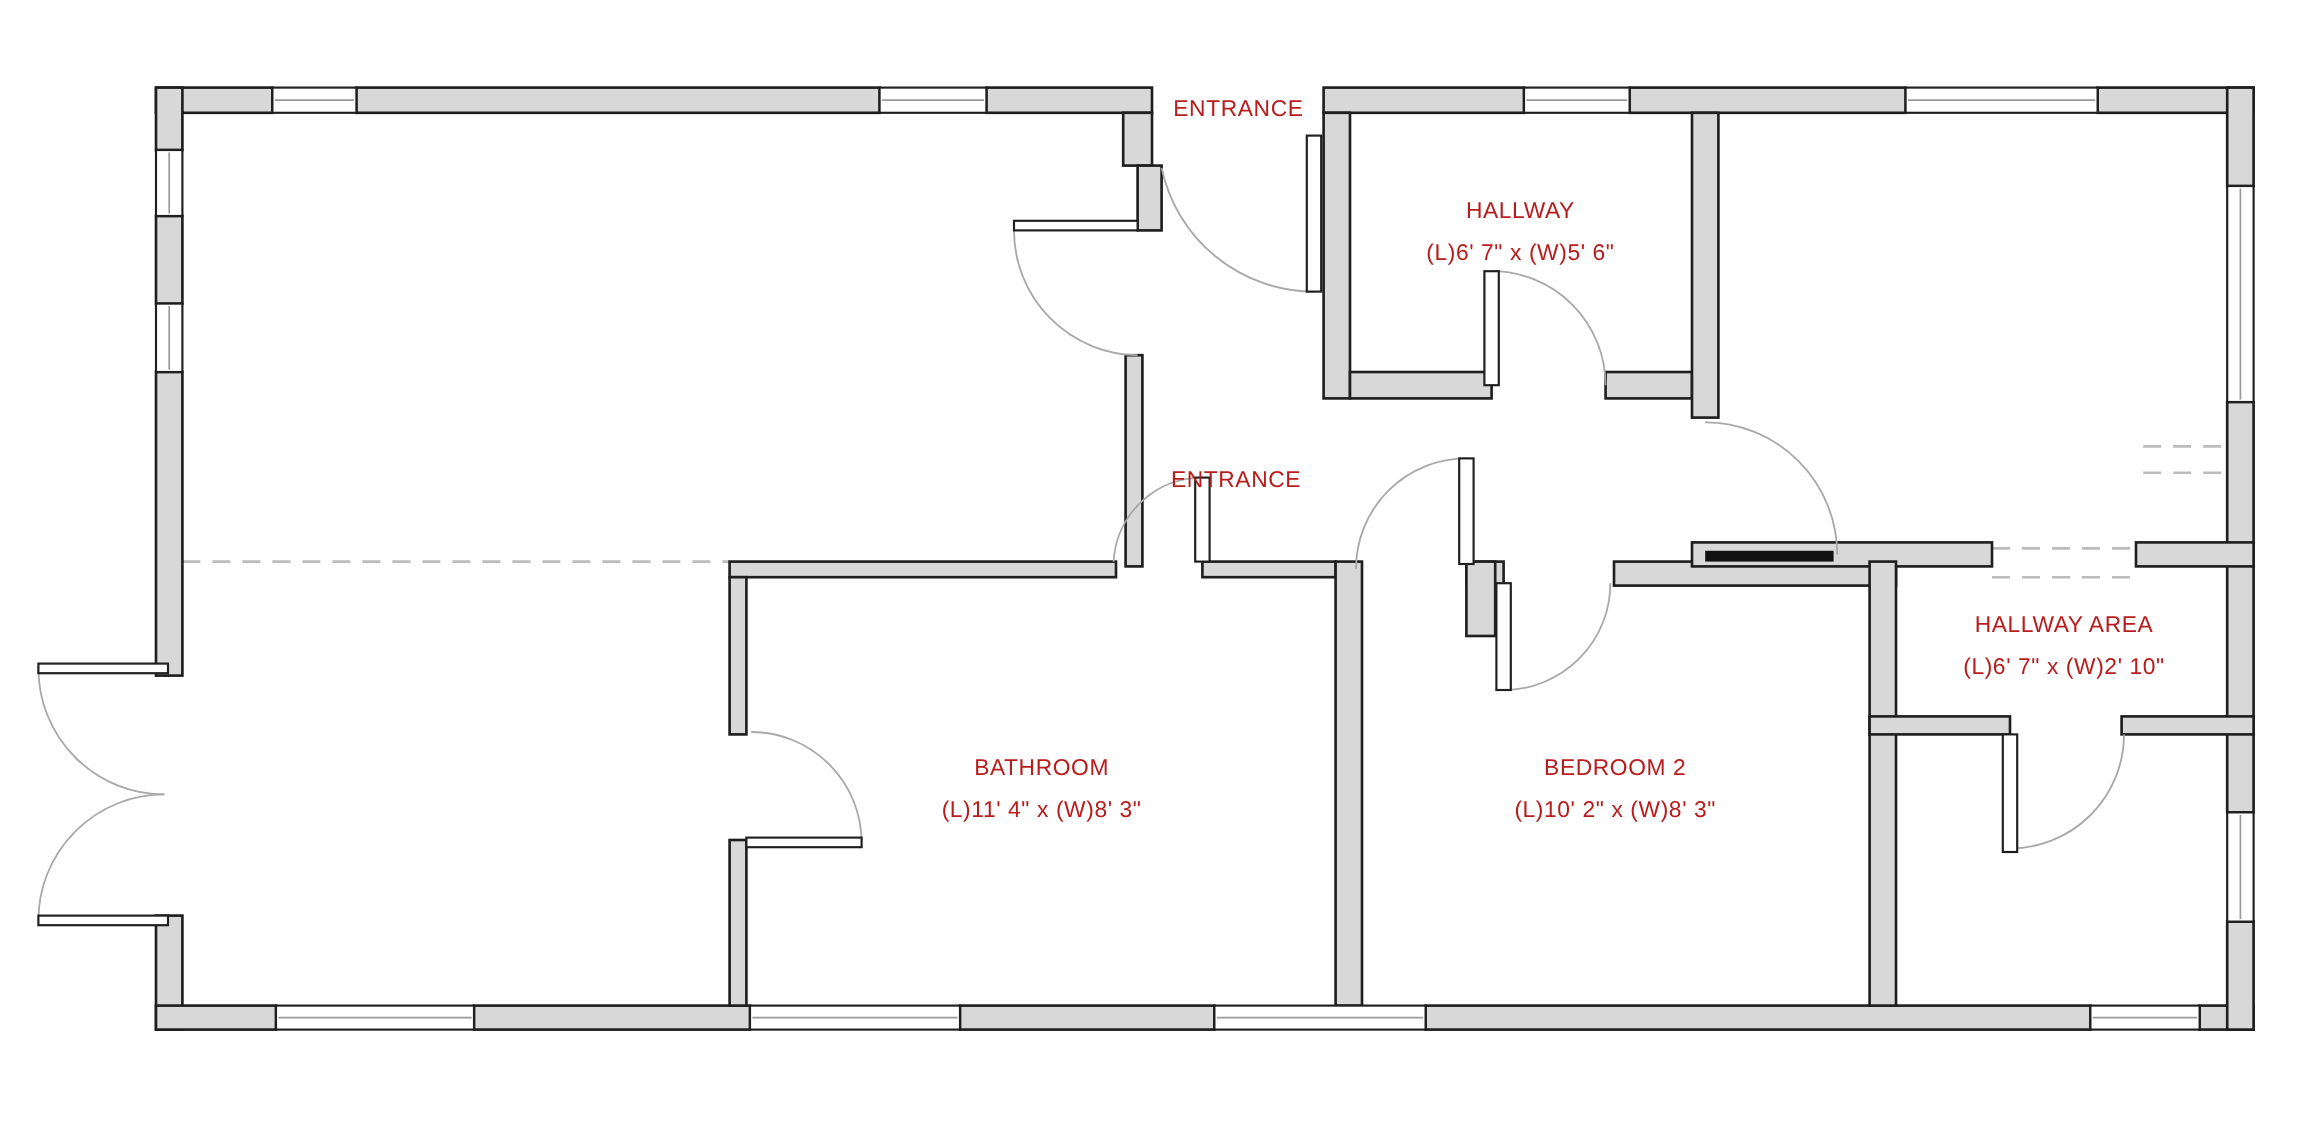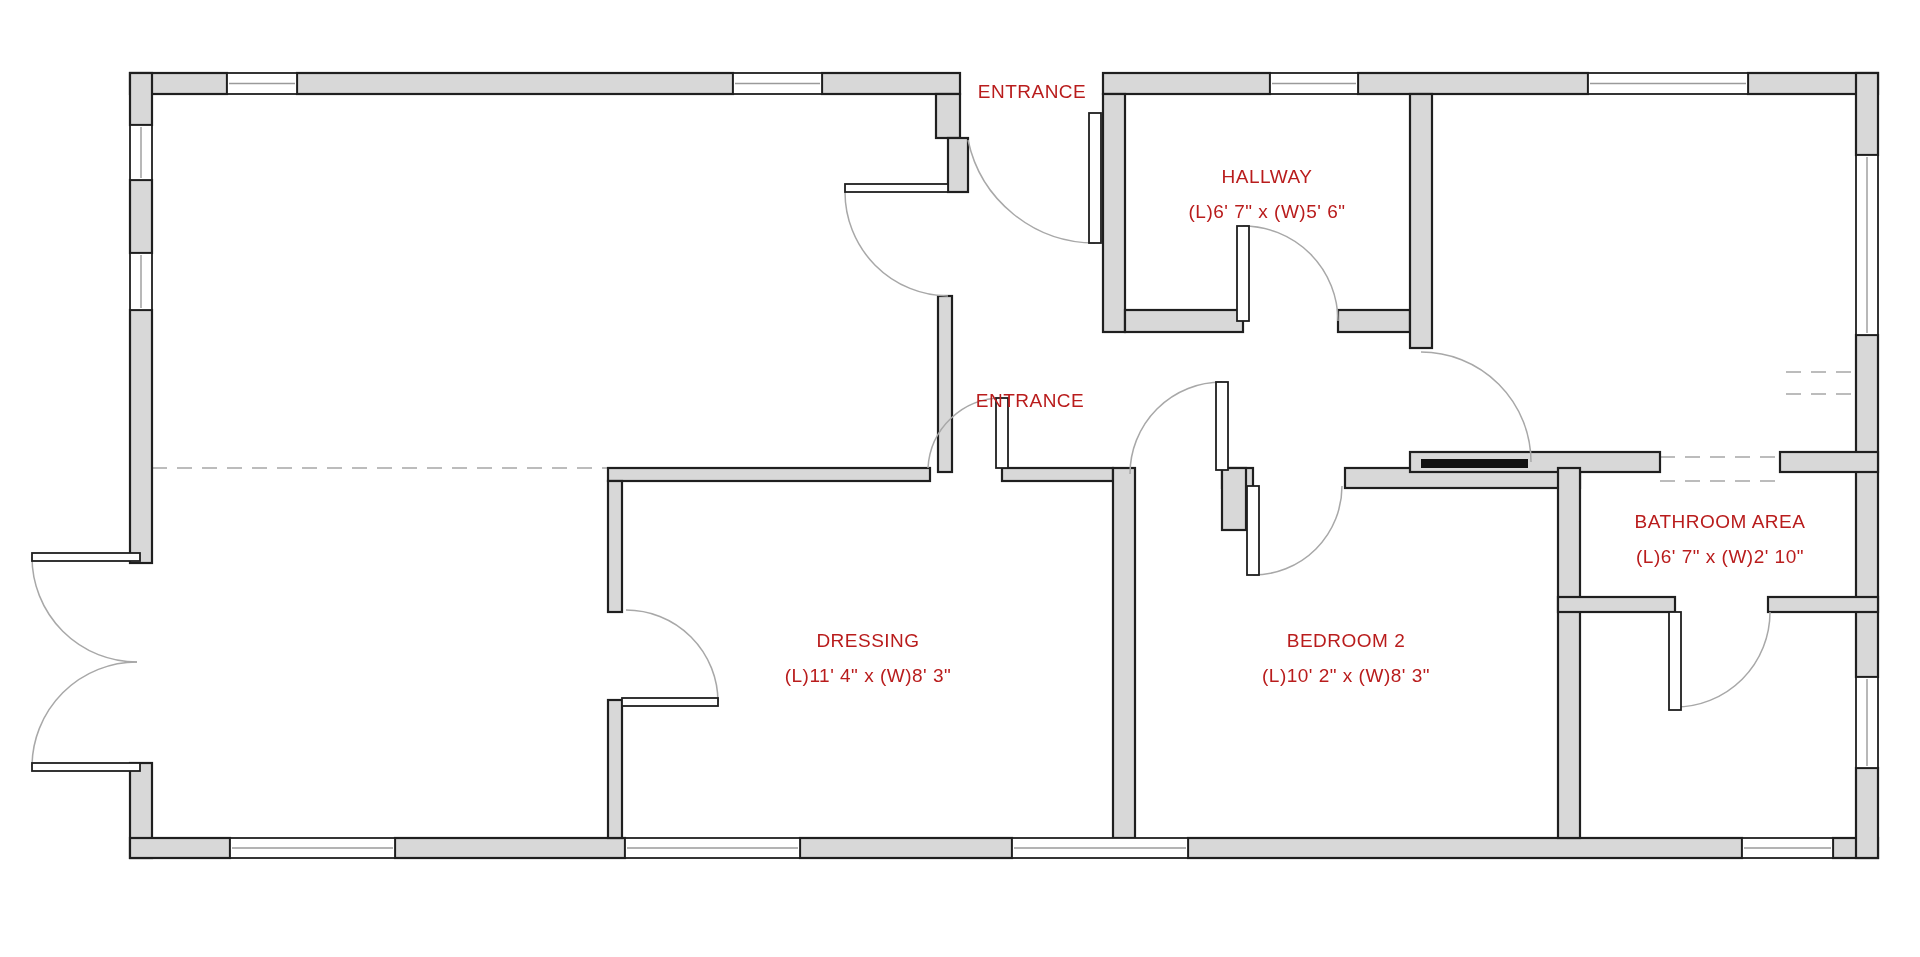--- a/index.html
+++ b/index.html
@@ -107,36 +107,36 @@
       <rect x="1237" y="226" width="12" height="95" class="leaf"></rect>
       <rect x="996" y="398" width="12" height="70" class="leaf"></rect>
       <rect x="1216" y="382" width="12" height="88" class="leaf"></rect>
       <rect x="1247" y="486" width="12" height="89" class="leaf"></rect>
       <rect x="1669" y="612" width="12" height="98" class="leaf"></rect>
       <rect x="622" y="698" width="96" height="8" class="leaf"></rect>
       <rect x="1421" y="459" width="107" height="9" class="bar"></rect>
     </svg>
 
   <div class="room-label" style="left:868px;top:658px">
-    <div class="room-name">DRESSING</div>
+    <div class="room-name">BATHROOM</div>
     <div class="room-dims">(L)11' 4" x (W)8' 3"</div>
   </div>
   <div class="room-label" style="left:1030px;top:400px">
     <div class="room-name">ENTRANCE</div>
 
   </div>
   <div class="room-label" style="left:1032px;top:91px">
     <div class="room-name">ENTRANCE</div>
 
   </div>
   <div class="room-label" style="left:1267px;top:194px">
     <div class="room-name">HALLWAY</div>
     <div class="room-dims">(L)6' 7" x (W)5' 6"</div>
   </div>
   <div class="room-label" style="left:1346px;top:658px">
     <div class="room-name">BEDROOM 2</div>
     <div class="room-dims">(L)10' 2" x (W)8' 3"</div>
   </div>
   <div class="room-label" style="left:1720px;top:539px">
-    <div class="room-name">BATHROOM AREA</div>
+    <div class="room-name">HALLWAY AREA</div>
     <div class="room-dims">(L)6' 7" x (W)2' 10"</div>
   </div>
 </div>
 
 </body></html>

